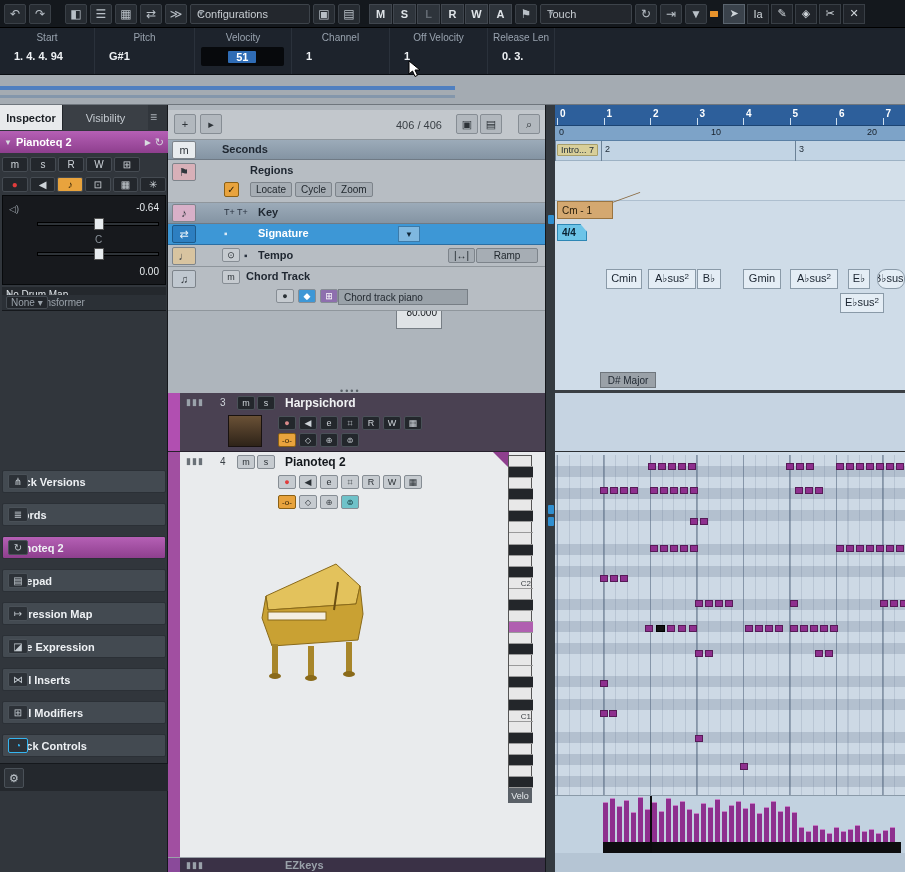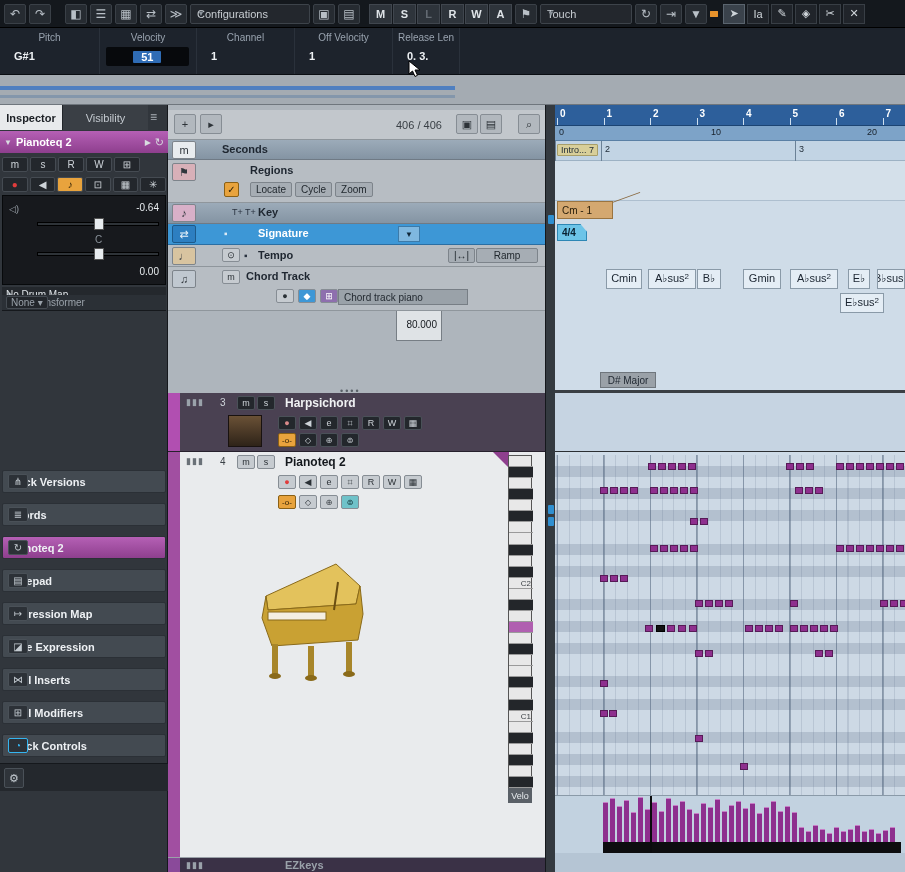--- a/index.html
+++ b/index.html
@@ -216,20 +216,24 @@
         <div class="toolbtn active" style="position: relative;">➤</div>
         <div class="toolbtn" style="position: relative;">Ia</div>
         <div class="toolbtn" style="position: relative;">✎</div>
         <div class="toolbtn" style="position: relative;">◈</div>
         <div class="toolbtn" style="position: relative;">✂</div>
         <div class="toolbtn" style="position: relative;">✕</div>
       </span>
   </div>
 
   <div id="infoline">
+      <div class="ifield" style="position: relative; width: 95px;">
+        <div class="ilabel">Start</div>
+        <div class="ivalue">1. 4. 4. 94</div>
+      </div>
       <div class="ifield" style="position: relative; width: 100px;">
         <div class="ilabel">Pitch</div>
         <div class="ivalue">G#1</div>
       </div>
       <div class="ifield" style="position: relative; width: 97px;">
         <div class="ilabel">Velocity</div>
         <div class="ivalue selbox">
           <div class="selchip" style="position: relative;">51</div>
         </div>
       </div>
@@ -402,37 +406,37 @@
       <div style="left:56px;top:22px;width:15px;height:15px;background:#e8a33d;border:1px solid #8a6015;border-radius:2px;color:#2a1d05;font-size:10px;display:flex;align-items:center;justify-content:center;position:absolute;">✓</div>
       <div id="regions-btns" style="left:82px;top:22px;display:flex;gap:3px;position:absolute;">
           <div class="gbtn" style="position: relative;">Locate</div>
           <div class="gbtn" style="position: relative;">Cycle</div>
           <div class="gbtn" style="position: relative;">Zoom</div>
         </div>
     </div>
 
     <div id="row-key">
       <div class="gicon" style="top:1px;background:#d8b0c8;">♪</div>
-      <span style="left:64px;top:4px;font-size:9px;color:#2a3340;position:absolute;">T+ T+</span>
+      <span style="left:56px;top:4px;font-size:9px;color:#2a3340;position:absolute;">T+ T+</span>
       <span class="grow-label" style="left:90px;top:3px;position:absolute;">Key</span>
     </div>
 
     <div id="row-signature">
       <div class="gicon" style="top:1px;background:#2d7fc1;color:#e8f2fa;border-color:#1d5a8a;">⇄</div>
       <span style="left:56px;top:4px;font-size:10px;color:#dceaf5;position:absolute;">▪</span>
       <span class="grow-label" style="left:90px;top:3px;color:#fff;position:absolute;">Signature</span>
       <div style="left:230px;top:2px;width:22px;height:16px;background:#7fb8e0;border:1px solid #3d7aa8;color:#10283a;font-size:8px;display:flex;align-items:center;justify-content:center;position:absolute;">▼</div>
     </div>
 
     <div id="row-tempo">
       <div class="gicon" style="top:2px;background:#d8c4a0;">♩</div>
       <div class="tbtn lt" style="left:54px;top:3px;position:absolute;">⊙</div>
       <span style="left:76px;top:5px;font-size:10px;color:#2a3340;position:absolute;">▪</span>
       <span class="grow-label" style="left:90px;top:4px;position:absolute;">Tempo</span>
-      <div class="whitebox" style="left:228px;top:18px;width:46px;height:34px;position:absolute;margin-top:44px;">80.000</div>
+      <div class="whitebox" style="left:228px;top:6px;width:46px;height:34px;position:absolute;margin-top:44px;">80.000</div>
       <div class="gbtn" style="left:280px;top:3px;position:absolute;">|↔|</div>
       <div class="gbtn" style="left:308px;top:3px;width:62px;position:absolute;">Ramp</div>
     </div>
 
     <div id="row-chord">
       <div class="gicon" style="top:3px;background:#c0c8d0;">♫</div>
       <div class="tbtn lt" style="left:54px;top:3px;position:absolute;">m</div>
       <span class="grow-label" style="left:78px;top:3px;position:absolute;">Chord Track</span>
       <div id="chord-btns" style="left:108px;top:22px;display:flex;gap:4px;position:absolute;">
           <div class="tbtn lt" style="position: relative;">●</div>
@@ -595,21 +599,21 @@
     <div id="keyramp"></div>
     <div id="keyevent">Cm - 1</div>
     <div id="sigevent">4/4</div>
     <div id="chordlane">
         <div class="chord" style="left: 51px; top: 164px; width: 36px;">Cmin</div>
         <div class="chord" style="left: 93px; top: 164px; width: 48px;">A♭sus<sup style="position: relative;">2</sup></div>
         <div class="chord" style="left: 142px; top: 164px; width: 24px;">B♭</div>
         <div class="chord" style="left: 188px; top: 164px; width: 38px;">Gmin</div>
         <div class="chord" style="left: 235px; top: 164px; width: 48px;">A♭sus<sup style="position: relative;">2</sup></div>
         <div class="chord" style="left: 293px; top: 164px; width: 22px;">E♭</div>
-        <div class="chord" style="left: 322px; top: 164px; width: 28px;">B♭sus<sup style="position: relative;">2</sup></div>
+        <div class="chord" style="left: 322px; top: 164px; width: 28px; border-radius: 9px;">B♭sus<sup style="position: relative;">2</sup></div>
         <div class="chord" style="left: 285px; top: 188px; width: 44px;">E♭sus<sup style="position: relative;">2</sup></div>
       </div>
     <div id="scalebox">D# Major</div>
     <div id="evsep"></div>
     <div id="lane-harpsi"></div>
     <div id="roll">
         <div class="stripe" style="top: 11.07px;"></div>
         <div class="stripe" style="top: 33.21px;"></div>
         <div class="stripe" style="top: 55.35px;"></div>
         <div class="stripe" style="top: 88.56px;"></div>

